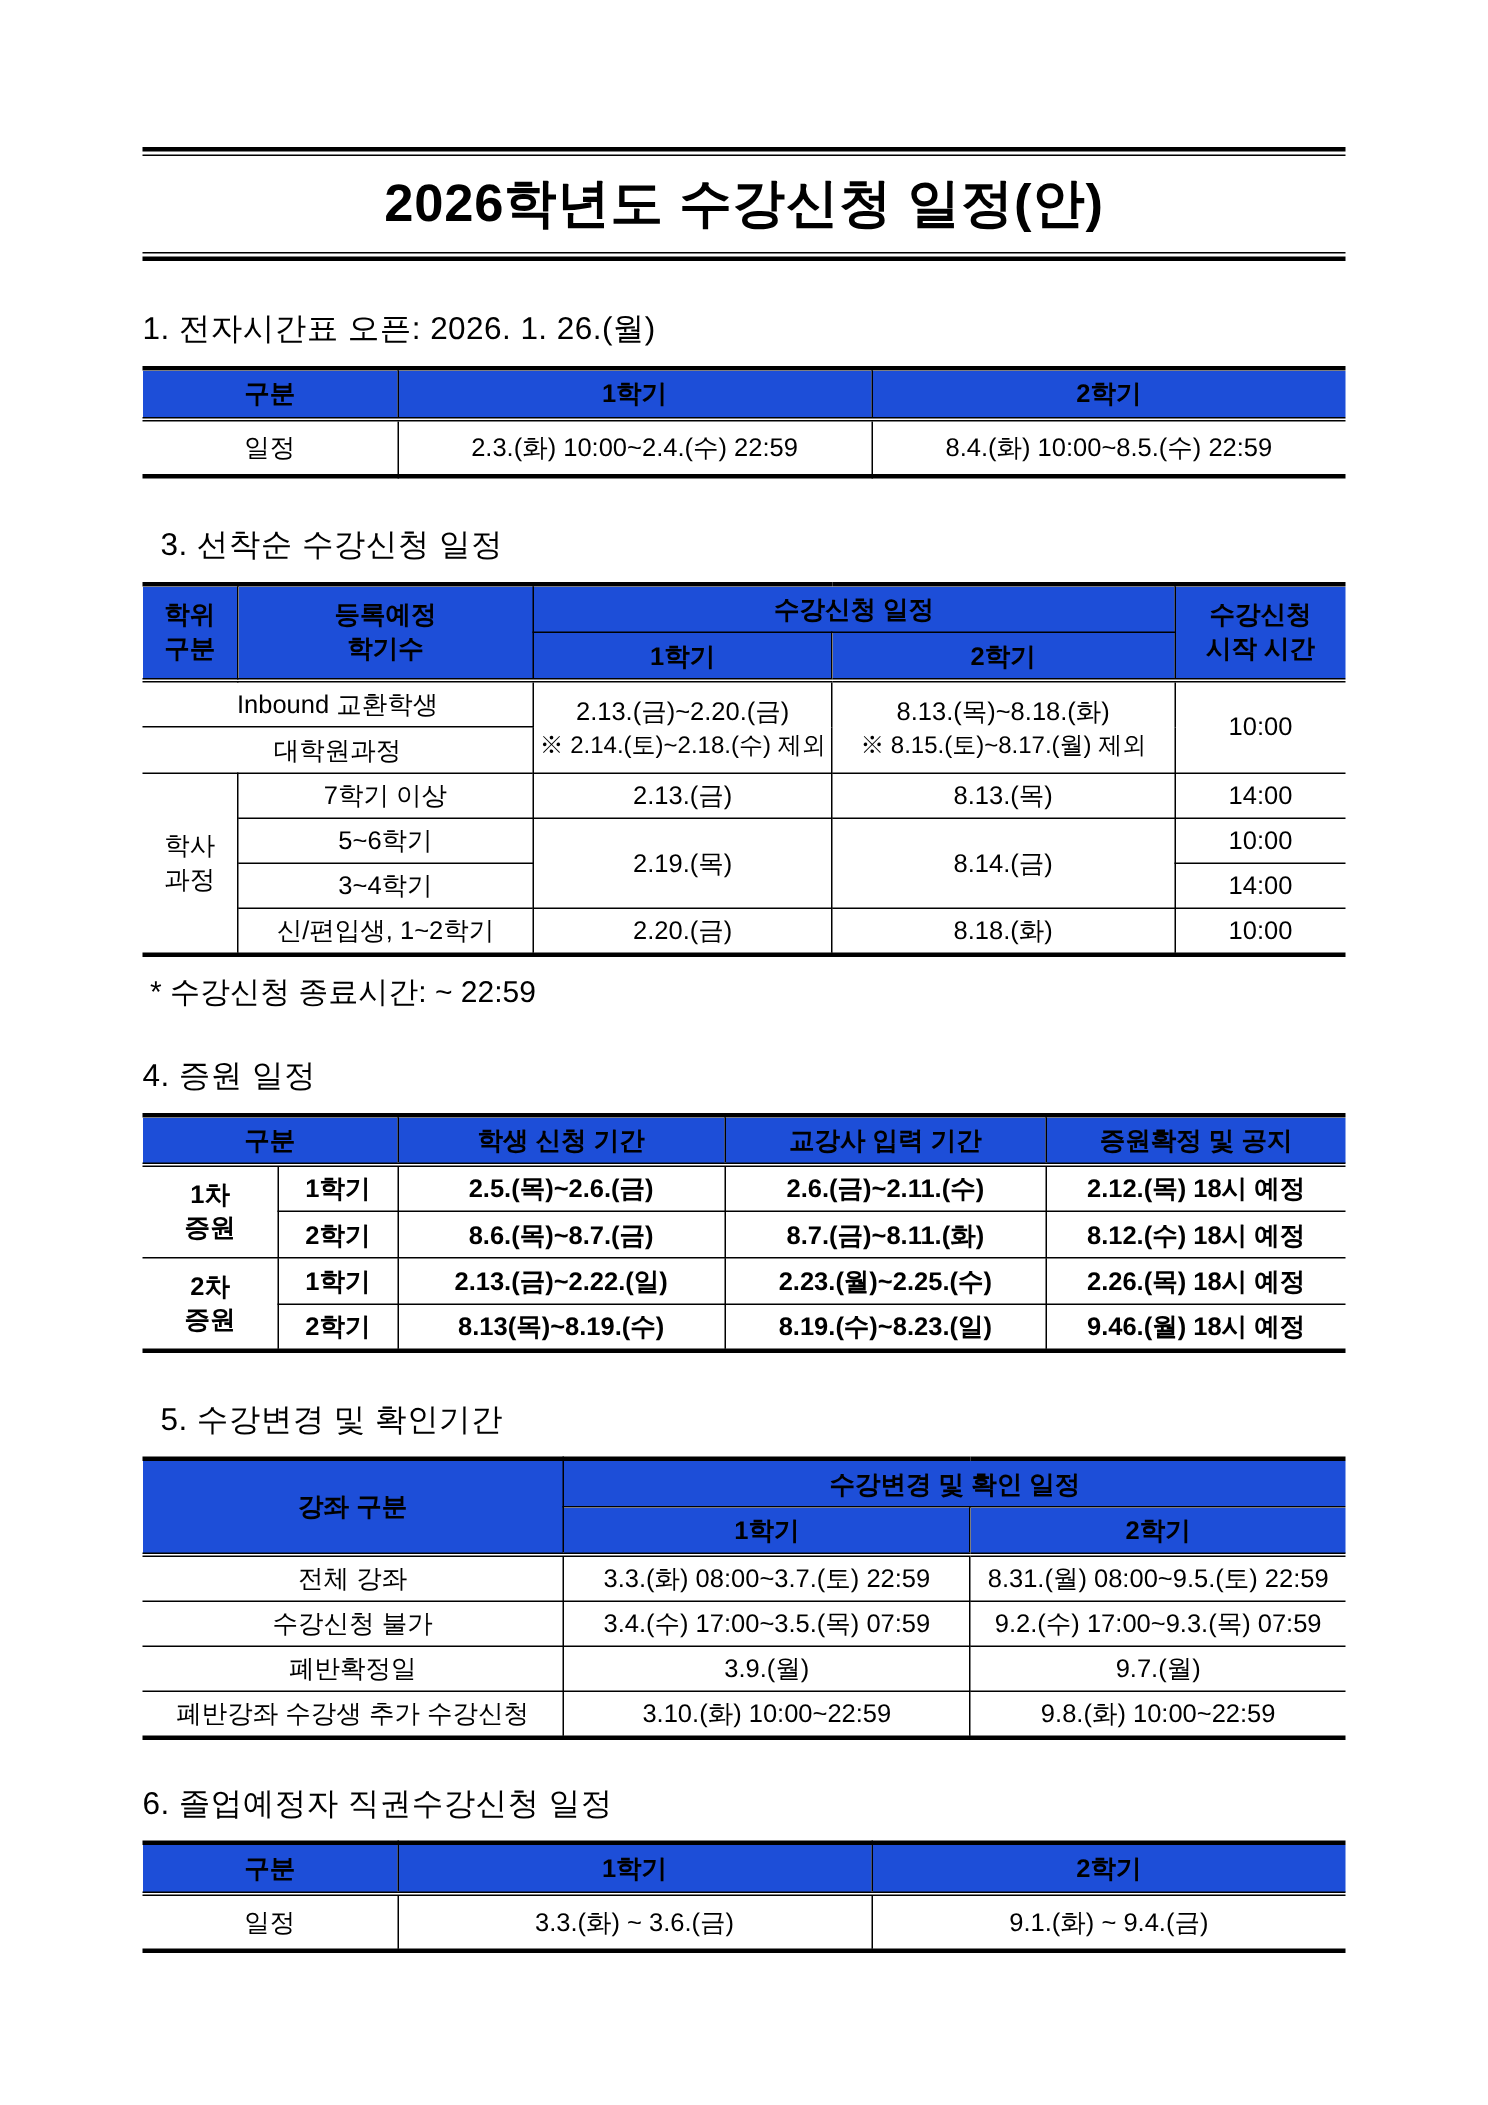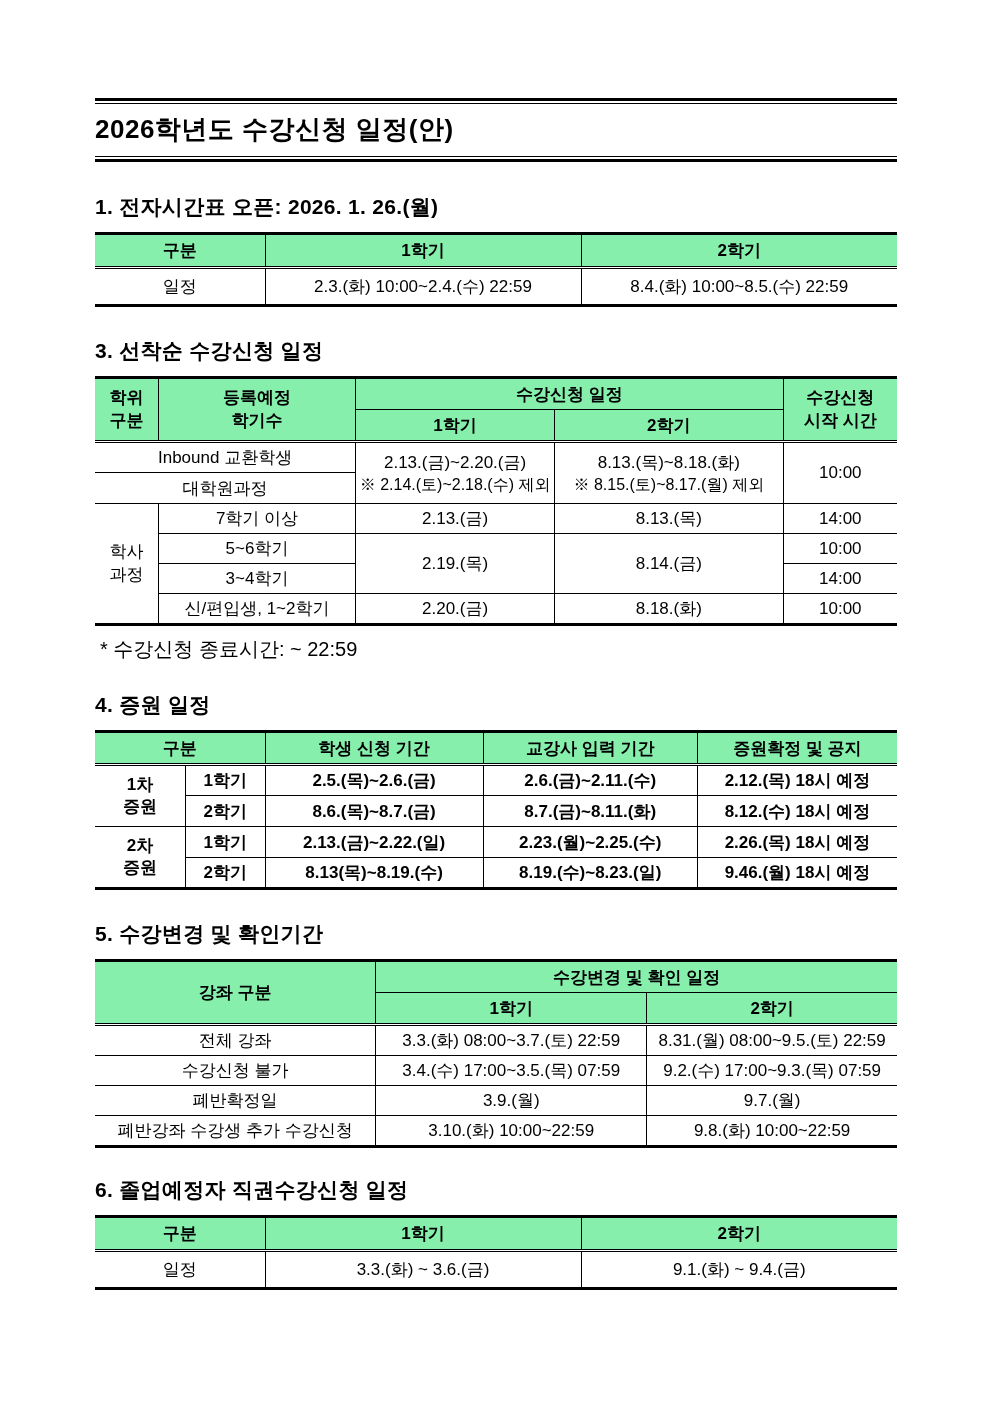--- a/index.html
+++ b/index.html
@@ -17,51 +17,51 @@
   }
   
   .title-box {
     border-top: 3px solid #000;
     border-bottom: 3px solid #000;
     padding: 2px 0;
   }
   .title-inner {
     border-top: 1.5px solid #000;
     border-bottom: 1.5px solid #000;
-    text-align: left;
-    font-size: 26px;
+    text-align: center;
+    font-size: 35px;
     font-weight: bold;
     padding: 8px 0 9px 0;
     letter-spacing: 0.5px;
   }
   .sec-heading {
     font-size: 21px;
-    font-weight: bold;
+    font-weight: normal;
     margin: 28px 0 11px 0;
     letter-spacing: 0.3px;
   }
   .sec-heading.first { margin-top: 31px; }
-  .gap-lg { margin-top: 30px; }
+  .gap-lg { margin-top: 30px; margin-left: 12px; }
 
   table {
     width: 100%;
     border-collapse: collapse;
     table-layout: fixed;
     border-top: 3px solid #000;
     border-bottom: 3px solid #000;
   }
   th, td {
     border: 1px solid #000;
     text-align: center;
     vertical-align: middle;
     font-size: 17px;
     padding: 3px 2px;
     overflow: hidden;
   }
-  th { background: #86efac; font-weight: bold; }
+  th { background: #1d4ed8; font-weight: bold; }
   thead th { border-top: none; }
   tr > th:first-child, tr > td:first-child { border-left: none; }
   tr > th:last-child,  tr > td:last-child  { border-right: none; }
   
   tbody tr:first-child > td, tbody tr:first-child > th { border-top: 3px double #000; }
 
   .ml { white-space: pre-line; line-height: 1.3; }
   .note { font-size: 16px; margin-top: 1px; }
   .footnote { font-size: 20px; margin: 10px 0 0 5px; }
 

